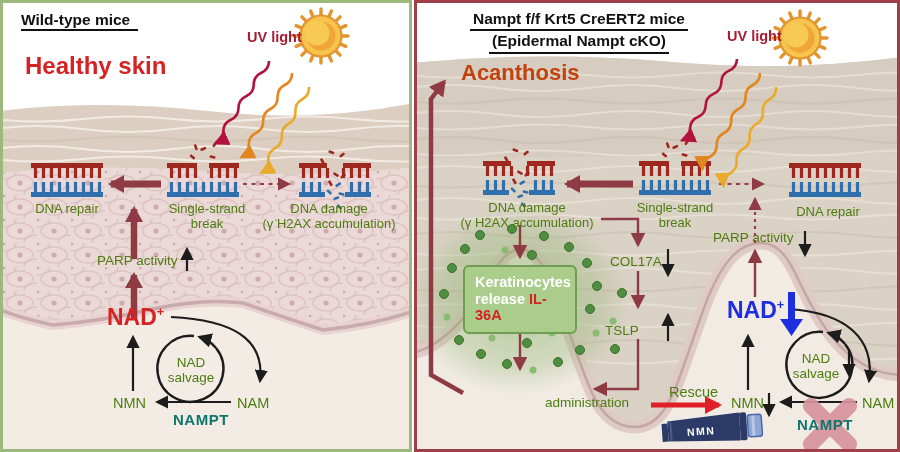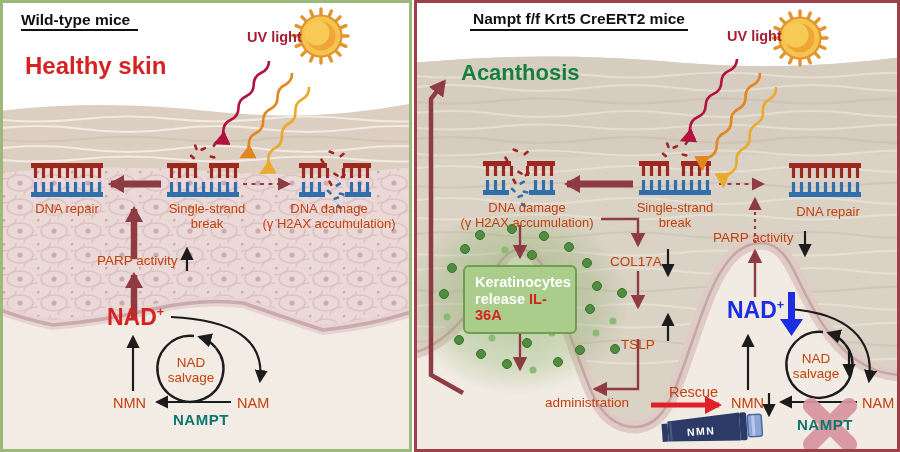--- a/index.html
+++ b/index.html
@@ -2,27 +2,27 @@
 <html><head>
 <meta charset="utf-8">
 <style>
   html,body{margin:0;padding:0;background:#fff;}
   .stage{position:relative;width:900px;height:452px;display:flex;gap:2px;background:#fff;
          font-family:"Liberation Sans",sans-serif;}
   .panel{position:relative;box-sizing:border-box;height:452px;background:#fff;overflow:hidden;}
   .panel.left{width:412px;border:3px solid #9cb87a;}
   .panel.right{width:486px;border:3px solid #9e3f49;padding-left:28px;}
   .panel svg.bg{position:absolute;left:0;top:0;}
-  .lbl{position:absolute;color:#c2410c;line-height:1.12;white-space:nowrap;font-size:13px;}
+  .lbl{position:absolute;color:#4d7c0f;line-height:1.12;white-space:nowrap;font-size:13px;}
   .wrap{white-space:normal;text-align:center;}
   .ttl{font-size:15.5px;font-weight:bold;color:#111;}
   .ul{border-bottom:2px solid #111;padding:0 8px 1px 0;display:inline-block;}
   .ul2{border-bottom:2px solid #111;padding:0 3px 1px 3px;display:inline-block;}
   .headline{font-size:24px;font-weight:bold;color:#d42322;}
-  .headline2{font-size:22px;font-weight:bold;color:#15803d;}
+  .headline2{font-size:22px;font-weight:bold;color:#c2410c;}
   .uv{font-size:14.5px;font-weight:bold;color:#a81d33;}
   .nadL{font-size:23px;font-weight:bold;color:#d42322;}
   .nadR{font-size:23px;font-weight:bold;color:#1d2ee0;}
   .nadL sup,.nadR sup{font-size:.55em;}
   .green{font-size:15px;font-weight:bold;color:#0f766e;letter-spacing:.5px;}
   .small{font-size:13px;}
   .mid{font-size:13.5px;}
   .inflam{font-size:21px;font-weight:bold;color:#d42322;}
   .kbox{position:absolute;left:46px;top:262px;width:114px;box-sizing:border-box;
         background:#abcd8c;border:2.5px solid #6f9e52;border-radius:6px;
@@ -442,32 +442,33 @@
           <path d="M6,5 L78,1 L78,29 L6,25 Z" fill="#2b3a66"></path>
           <line x1="9" y1="5.5" x2="9" y2="24.5" stroke="#4a5a8a" stroke-width="2"></line>
           <rect x="78" y="1" width="7" height="28" rx="2" fill="#2b3a66"></rect>
           <rect x="86" y="4" width="14" height="22" rx="2.5" fill="#8ea6d6" stroke="#4a69a8" stroke-width="1.5"></rect>
           <rect x="90" y="5" width="3" height="20" fill="#b9c8e8"></rect>
         </g>
     </svg>
 
     <div class="lbl ttl wrap" style="left:30px;top:6px;width:264px;line-height:1.25;">
       <span class="ul2">Nampt f/f Krt5 CreERT2 mice</span><br>
+      <span class="ul2">(Epidermal Nampt cKO)</span>
     </div>
     <div class="lbl headline2" style="left:44px;top:58px;">Acanthosis</div>
     <div class="lbl uv" style="left:310px;top:25px;">UV light</div>
     <div class="lbl wrap small" style="left:30px;top:198px;width:160px;">
       <div>DNA damage</div>
         <div>(γ H2AX accumulation)</div>
     </div>
     <div class="lbl wrap small" style="left:210px;top:198px;width:96px;">Single-strand break</div>
     <div class="lbl wrap small" style="left:361px;top:202px;width:100px;">DNA repair</div>
     <div class="lbl mid" style="left:296px;top:227px;">PARP activity</div>
     <div class="lbl mid" style="left:193px;top:251px;">COL17A</div>
-    <div class="lbl mid" style="left:204px;top:320px;margin-top:14px;">TSLP</div>
+    <div class="lbl mid" style="left:188px;top:320px;">TSLP</div>
     <div class="kbox">
       <div>Keratinocytes</div>
       <div><span>release</span> <span class="cyt">IL-36A</span></div>
     </div>
     <div class="lbl mid" style="left:252px;top:381px;font-size:14.5px;">Rescue</div>
     <div class="lbl wrap mid" style="left:112px;top:392px;width:116px;">
         <div>administration</div>
     </div>
     <div class="tubeLbl">NMN</div>
     <div class="lbl nadR" style="left:310px;top:295px;"><span>NAD</span><sup>+</sup></div>

